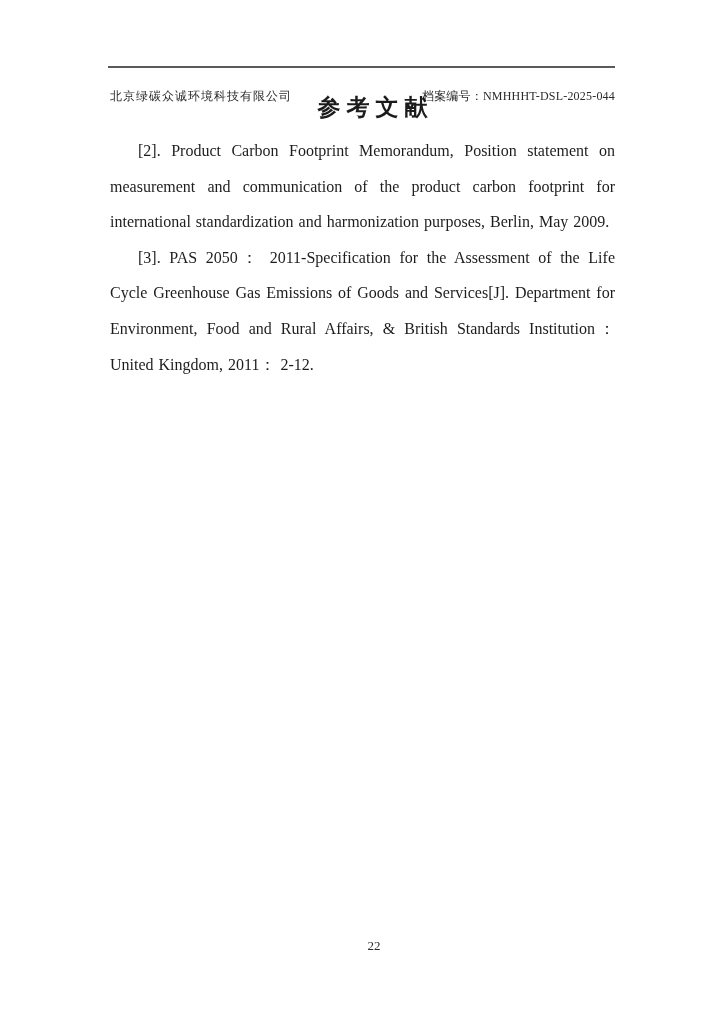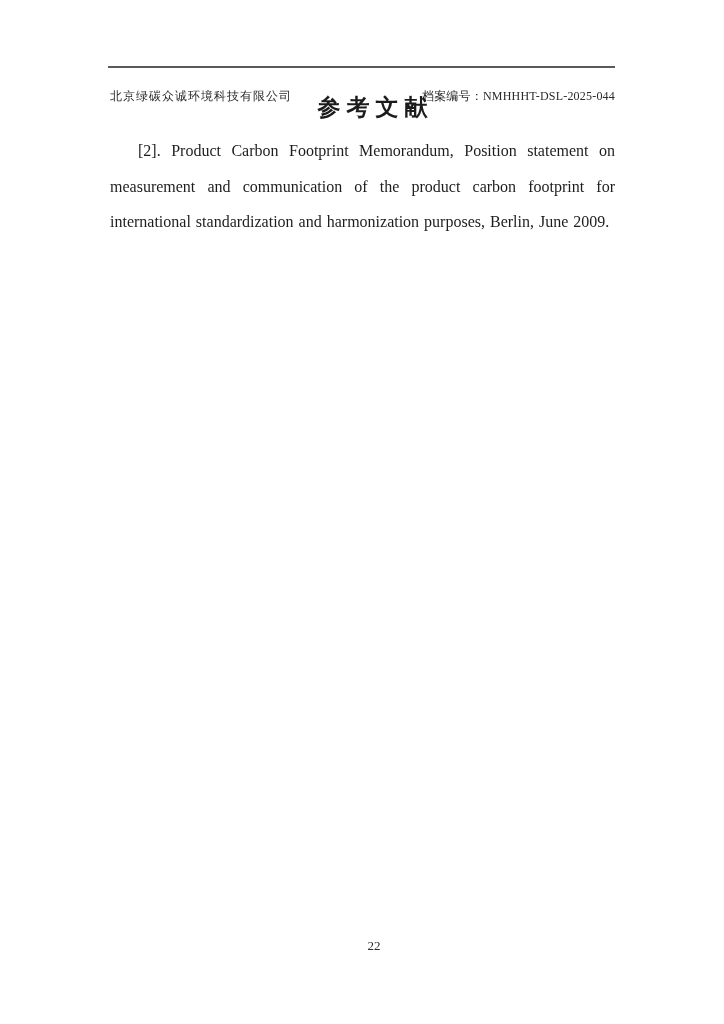--- a/index.html
+++ b/index.html
@@ -90,20 +90,21 @@
   <div class="header">
     <span class="company">北京绿碳众诚环境科技有限公司</span>
     <span class="doc-id"><span>档案编号：</span><span>NMHHHT-DSL-2025-044</span></span>
   </div>
 
   <div class="header-rule"></div>
 
   <h1 class="title">参考文献</h1>
 
   <div class="body">
-    <p class="ref">[2]. Product Carbon Footprint Memorandum, Position statement on measurement and communication of the product carbon footprint for international standardization and harmonization purposes, Berlin, June 2009.</p>
+    <p class="ref">[2]. Product Carbon Footprint Memorandum, Position statement on measurement and communication of the product carbon footprint for international standardization and harmonization purposes, Berlin, May 2009.</p>
+    <p class="ref">[3]. PAS 2050： 2011-Specification for the Assessment of the Life Cycle Greenhouse Gas Emissions of Goods and Services[J]. Department for Environment, Food and Rural Affairs, &amp; British Standards Institution： United Kingdom, 2011： 2-12.</p>
   </div>
 
   <div class="footer">
     <span>22</span>
   </div>
 
 </div>
 
 </body></html>

